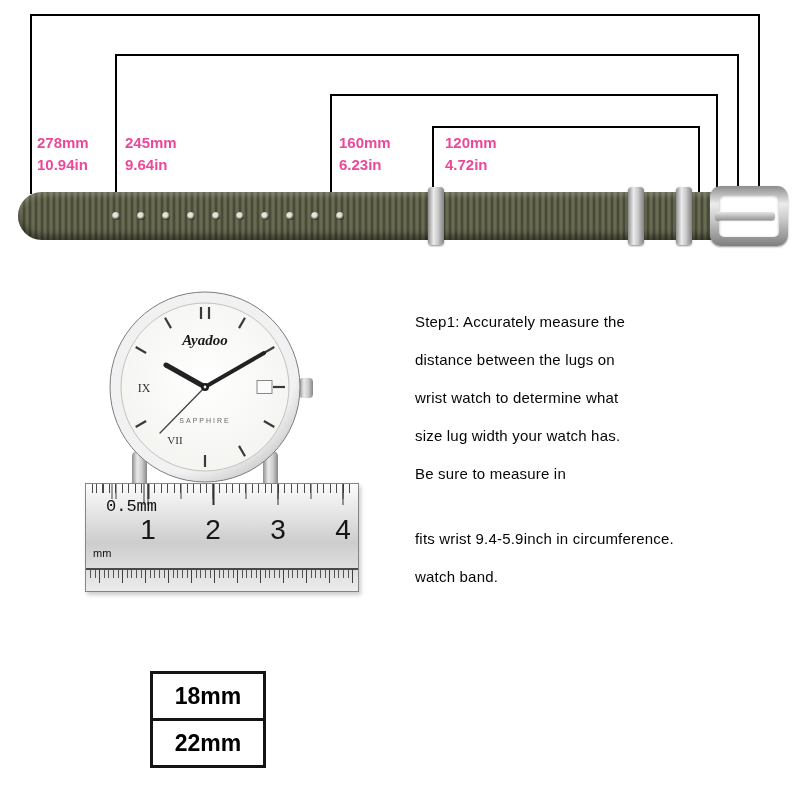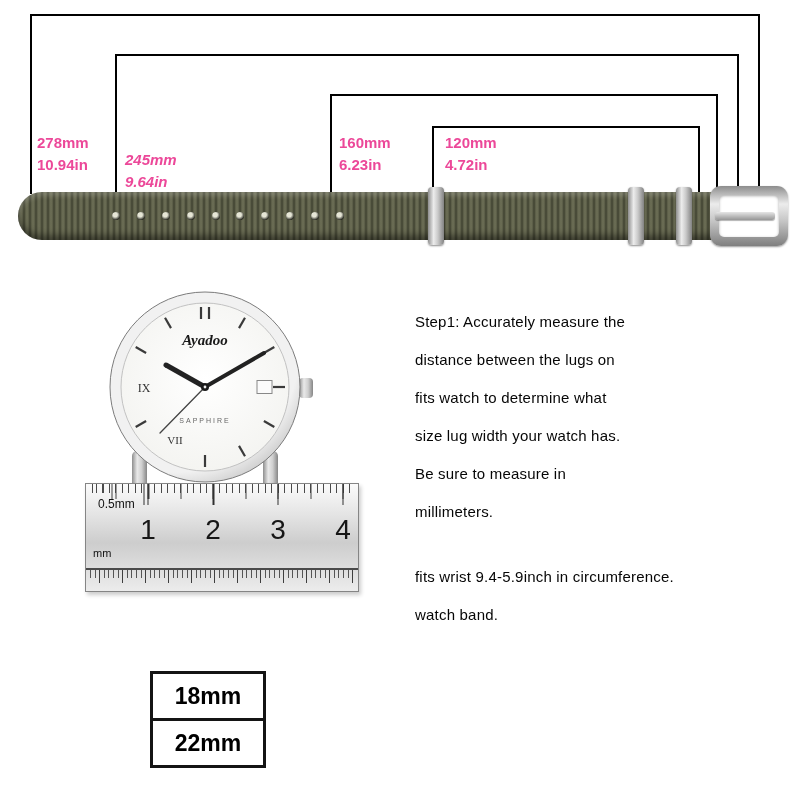--- a/index.html
+++ b/index.html
@@ -6,21 +6,21 @@
   .page{position:relative;width:800px;height:800px;background:#ffffff;
         font-family:"Liberation Sans",sans-serif;overflow:hidden;}
 
   
   .bracket{position:absolute;border:2px solid #000;border-bottom:none;}
   .b1{left:30px;top:14px;width:726px;height:178px;}
   .b2{left:115px;top:54px;width:620px;height:138px;}
   .b3{left:330px;top:94px;width:384px;height:98px;}
   .b4{left:432px;top:126px;width:264px;height:66px;}
   .mlabel{position:absolute;font-size:15px;font-weight:700;color:#ec4899;line-height:22px;}
-  .m1{left:37px;top:132px;} .m2{left:125px;top:149px;font-style:italic;}
+  .m1{left:37px;top:132px;} .m2{left:125px;top:132px;}
   .m3{left:339px;top:132px;} .m4{left:445px;top:132px;}
 
   
   .strap-body{position:absolute;left:18px;top:192px;width:706px;height:48px;
     border-radius:24px 6px 6px 24px;
     background:repeating-linear-gradient(90deg,#3f4130 0px,#5d5f49 1.5px,#6e7057 3px,#5d5f49 4.5px,#3f4130 6px);
     box-shadow:inset 0 4px 5px rgba(255,255,255,.18), inset 0 -5px 6px rgba(0,0,0,.4);}
   .holes{position:absolute;left:112px;top:192px;width:232px;height:48px;
     display:flex;align-items:center;justify-content:space-between;}
   .hole{width:8px;height:8px;border-radius:50%;
@@ -43,21 +43,21 @@
 
   
   .ruler{position:absolute;left:85px;top:483px;width:272px;height:107px;
     background:linear-gradient(180deg,#fbfbfb 0%,#e3e3e3 30%,#cdcdcd 55%,#ececec 100%);
     border:1px solid #858585;box-shadow:2px 3px 4px rgba(0,0,0,.2);}
   .rt,.rb{position:absolute;left:4px;right:4px;}
   .rt{top:0;} 
   .rt-minor{height:9px;background:repeating-linear-gradient(90deg,#4a4a4a 0 1px,transparent 1px 6.5px);background-position:6px 0;}
   .rt-half{height:15px;background:repeating-linear-gradient(90deg,#3f3f3f 0 1px,transparent 1px 32.5px);background-position:25.5px 0;}
   .rt-cm{height:21px;background:repeating-linear-gradient(90deg,#303030 0 1.5px,transparent 1.5px 65px);background-position:57.5px 0;}
-  .ruler-top-label{position:absolute;left:12px;top:13px;font-size:12px;color:#111;}
+  .ruler-top-label{position:absolute;left:20px;top:13px;font-size:17px;color:#111;font-family:Liberation Mono, monospace;}
   .rnum{position:absolute;top:30px;width:32px;text-align:center;font-size:28px;color:#161616;}
   .rn1{left:46px;} .rn2{left:111px;} .rn3{left:176px;} .rn4{left:241px;}
   .ruler-divider{position:absolute;left:0;right:0;top:84px;height:2px;background:#4a4a4a;}
   .ruler-mm{position:absolute;left:7px;top:63px;font-size:11px;color:#111;}
   .rb{top:86px;}
   .rb-minor{height:8px;background:repeating-linear-gradient(90deg,#555 0 1px,transparent 1px 4.6px);}
   .rb-med{height:13px;background:repeating-linear-gradient(90deg,#3f3f3f 0 1px,transparent 1px 23px);background-position:9px 0;}
 
   
   .sizes{position:absolute;left:150px;top:624px;margin-top:47px;}
@@ -194,24 +194,23 @@
 
   <div class="sizes">
     <div class="size-box">18mm</div>
     <div class="size-box">22mm</div>
   </div>
 
   <div class="steps">
     <div class="step1">
       <div class="tline">Step1: Accurately measure the</div>
       <div class="tline">distance between the lugs on</div>
-      <div class="tline">fits watch to determine what</div>
+      <div class="tline">wrist watch to determine what</div>
       <div class="tline">size lug width your watch has.</div>
       <div class="tline">Be sure to measure in</div>
-      <div class="tline">millimeters.</div>
     </div>
     <div class="step2">
       <div class="tline">fits wrist 9.4-5.9inch in circumference.</div>
       <div class="tline">watch band.</div>
     </div>
   </div>
 
 </div>
 
 </body></html>

